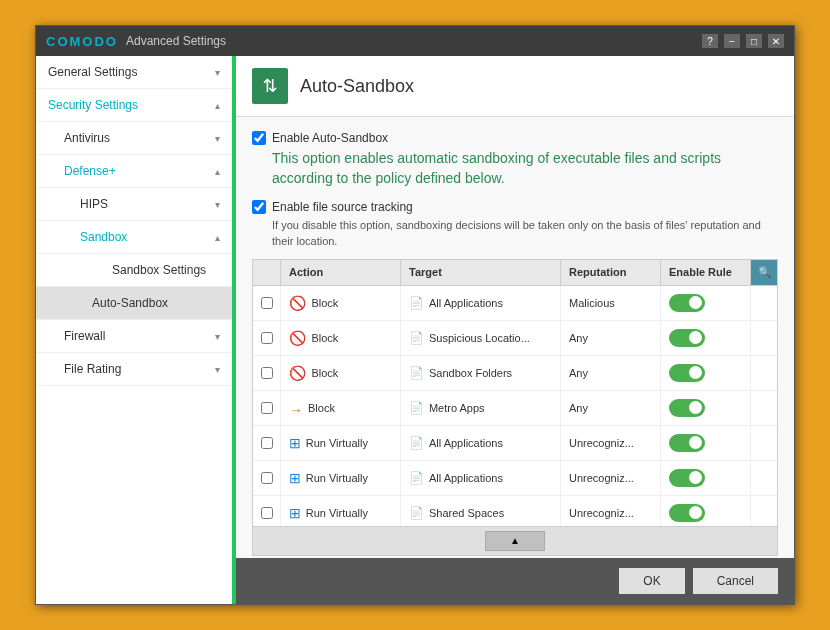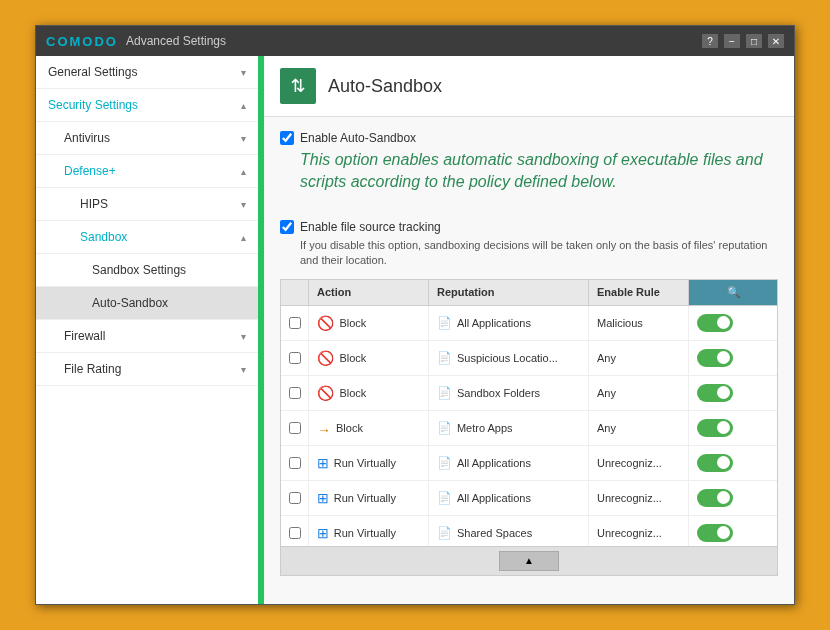--- a/index.html
+++ b/index.html
@@ -66,23 +66,23 @@
       justify-content: center;
       cursor: pointer;
       border: none;
     }
     .body {
       display: flex;
       flex: 1;
       overflow: hidden;
     }
     .sidebar {
-      width: 228px;
+      width: 200px;
       background: #fff;
-      border-right: 6px solid #22c55e;
+      border-right: 4px solid #22c55e;
       flex-shrink: 0;
       overflow-y: auto;
     }
     .sidebar-item {
       display: flex;
       align-items: center;
       justify-content: space-between;
       padding: 9px 12px;
       cursor: pointer;
       font-size: 12px;
@@ -153,26 +153,25 @@
       width: 14px;
       height: 14px;
       cursor: pointer;
     }
     .checkbox-label {
       font-size: 12px;
       color: #333;
       font-weight: 500;
     }
     .description-text {
-      font-size: 16px;
+      font-size: 14px;
       color: #2e8b57;
       margin-left: 20px;
-      margin-bottom: 26px;
+      margin-bottom: 12px;
       line-height: 1.4;
-      font-style: italic;
     }
     .description-text2 {
       font-size: 11px;
       color: #555;
       margin-left: 20px;
       margin-bottom: 10px;
       line-height: 1.4;
     }
     .table-container {
       border: 1px solid #ccc;
@@ -339,21 +338,21 @@
         <span class="chevron">▴</span>
       </div>
       <div class="sidebar-item sidebar-item-indent2">
         <span>HIPS</span>
         <span class="chevron">▾</span>
       </div>
       <div class="sidebar-item sidebar-item-indent2 active-cyan">
         <span>Sandbox</span>
         <span class="chevron">▴</span>
       </div>
-      <div class="sidebar-item" style="padding-left:56px;">
+      <div class="sidebar-item" style="padding-left:76px;">
         <span>Sandbox Settings</span>
       </div>
       <div class="sidebar-item active-bg" style="padding-left:56px;">
         <span>Auto-Sandbox</span>
       </div>
       <div class="sidebar-item sidebar-item-indent">
         <span>Firewall</span>
         <span class="chevron">▾</span>
       </div>
       <div class="sidebar-item sidebar-item-indent">
@@ -385,20 +384,23 @@
         <div class="description-text2">If you disable this option, sandboxing decisions will be taken only on the basis of files' reputation and their location.</div>
 
         <div class="table-container">
 
           <div class="table-header">
             <div class="table-header-cell"></div>
             <div class="table-header-cell">
               <span>Action</span>
             </div>
             <div class="table-header-cell">
+              <span>Target</span>
+            </div>
+            <div class="table-header-cell">
               <span>Reputation</span>
             </div>
             <div class="table-header-cell">
               <span>Enable Rule</span>
             </div>
             <div class="table-header-cell" style="cursor:pointer; justify-content:center; background:#4a90a4; color:#fff;">
               🔍
             </div>
           </div>
 
@@ -551,15 +553,19 @@
               <div class="table-cell"></div>
             </div>
           </div>
 
           <div class="table-scroll-bar">
             <div class="scroll-up-btn">▲</div>
           </div>
         </div>
       </div>
 
+      <div class="footer">
+        <button class="footer-btn btn-ok">OK</button>
+        <button class="footer-btn btn-cancel">Cancel</button>
+      </div>
     </div>
   </div>
 </div>
 
 </body></html>

